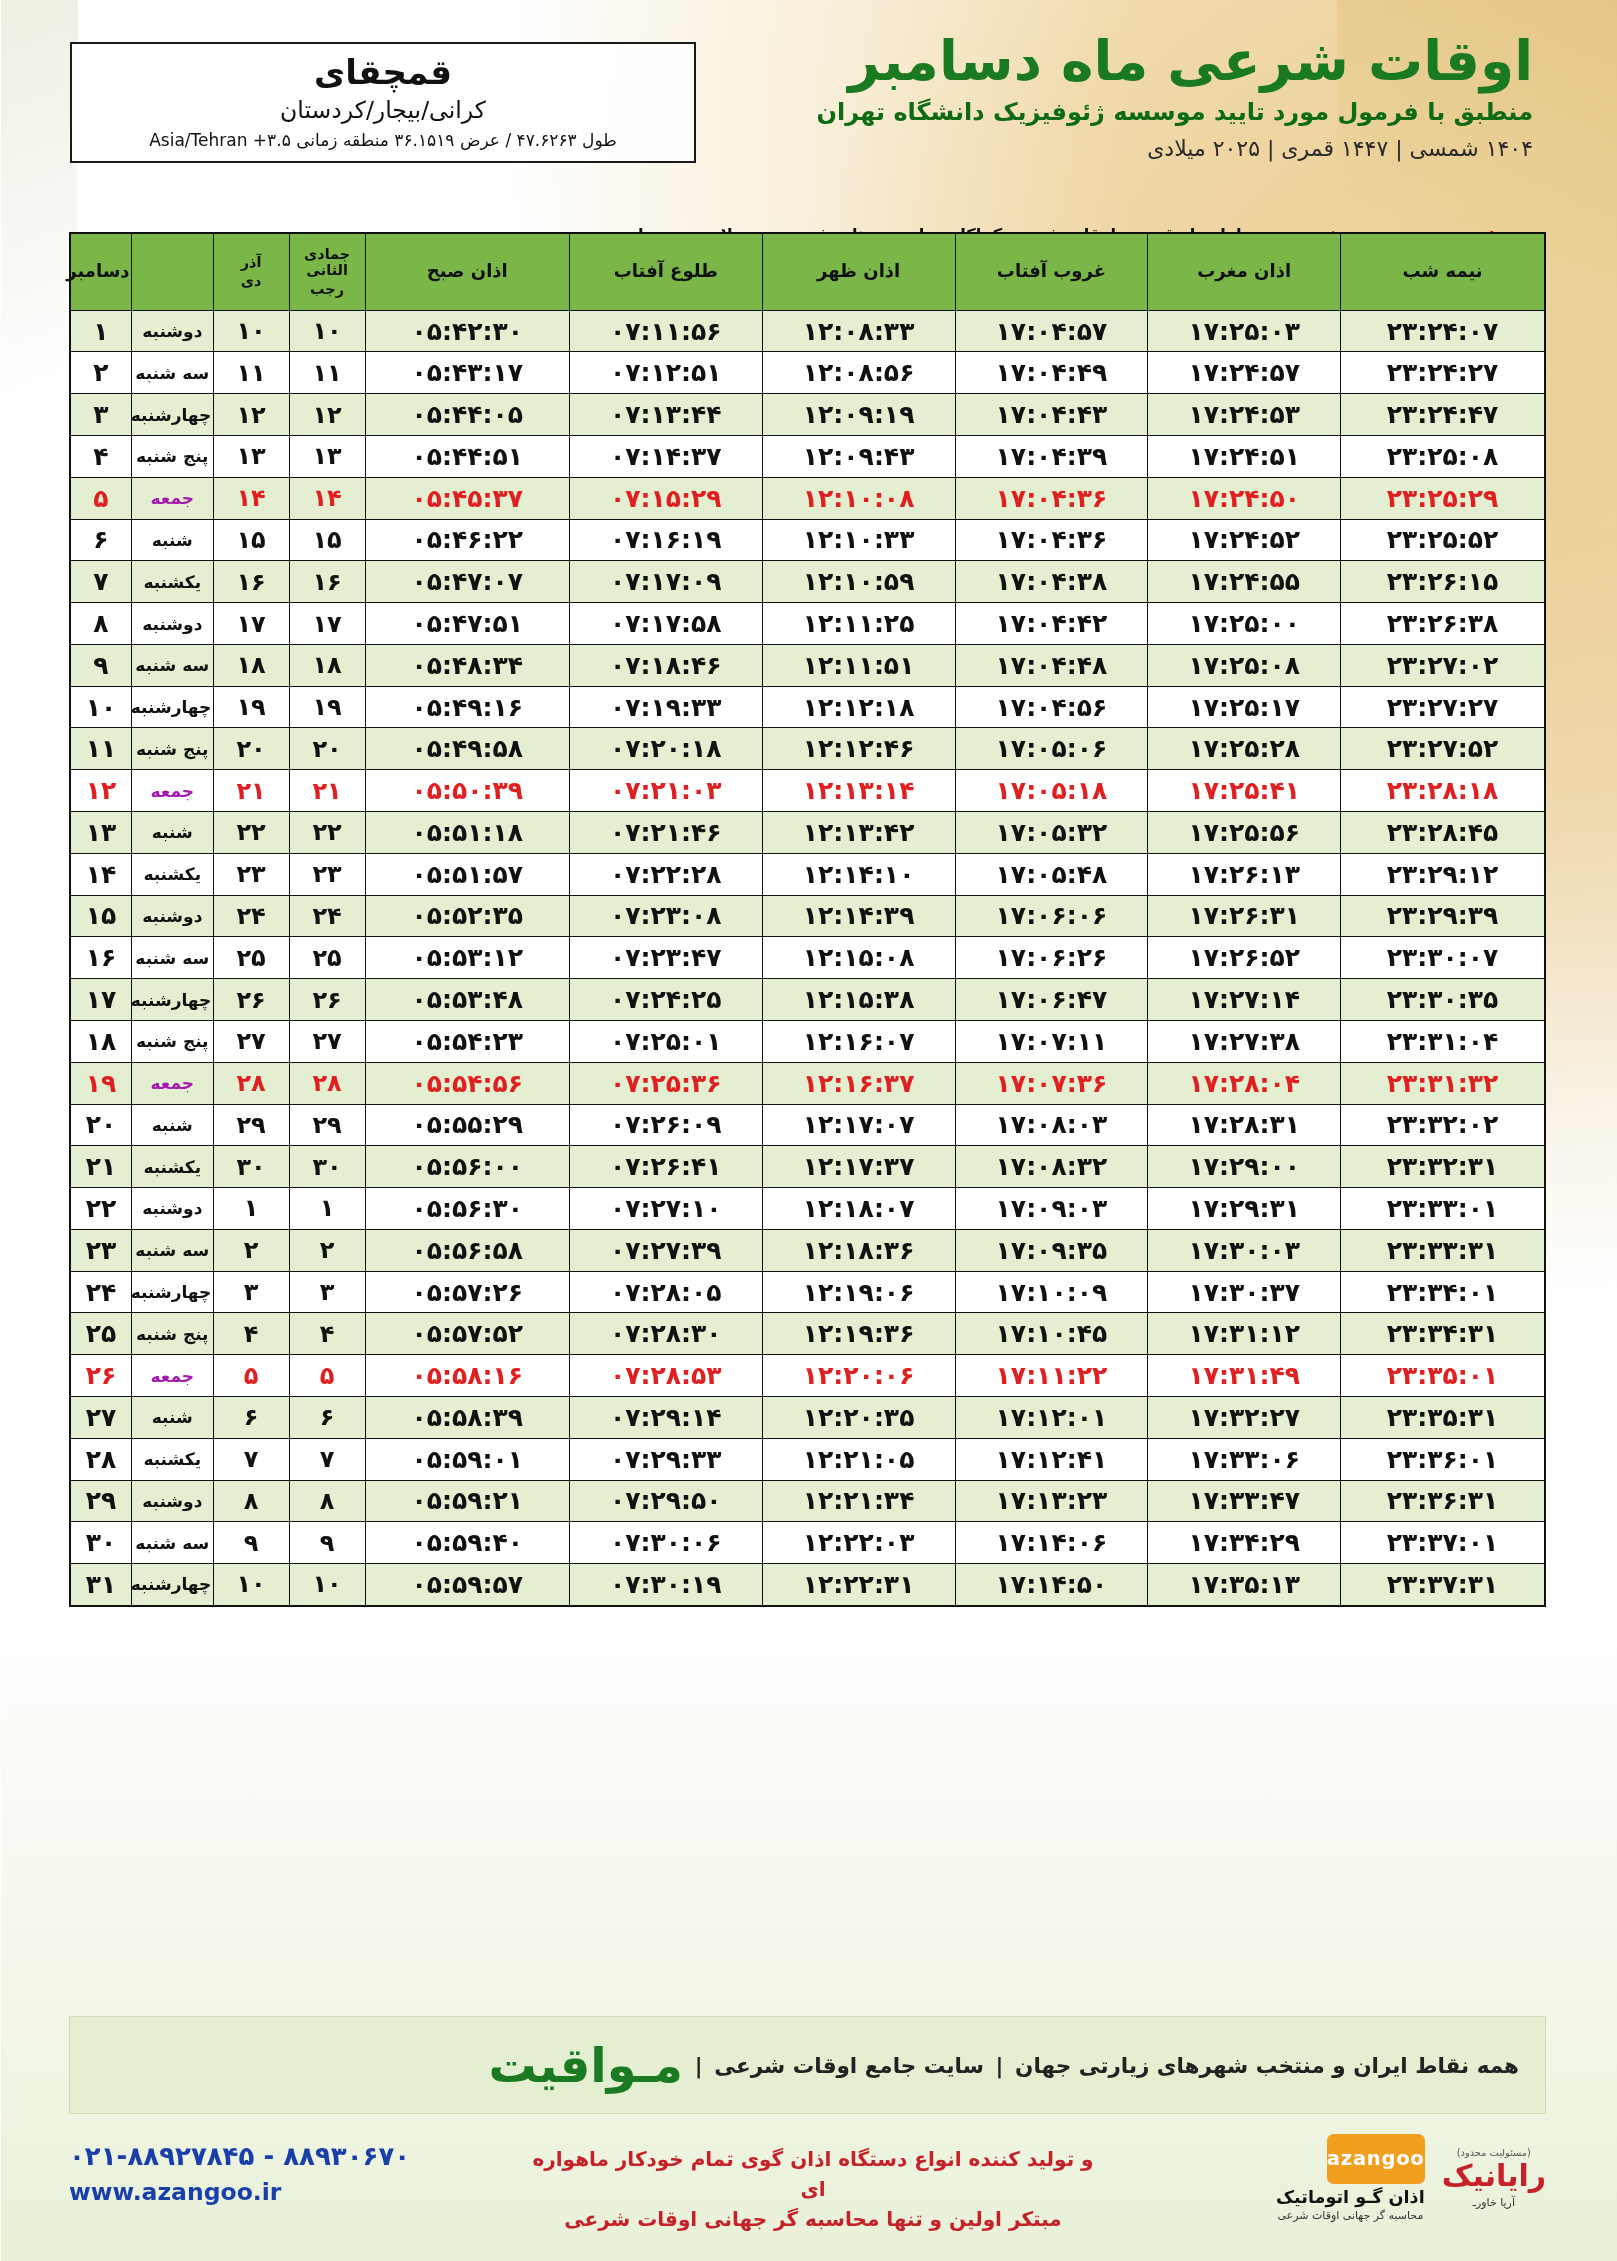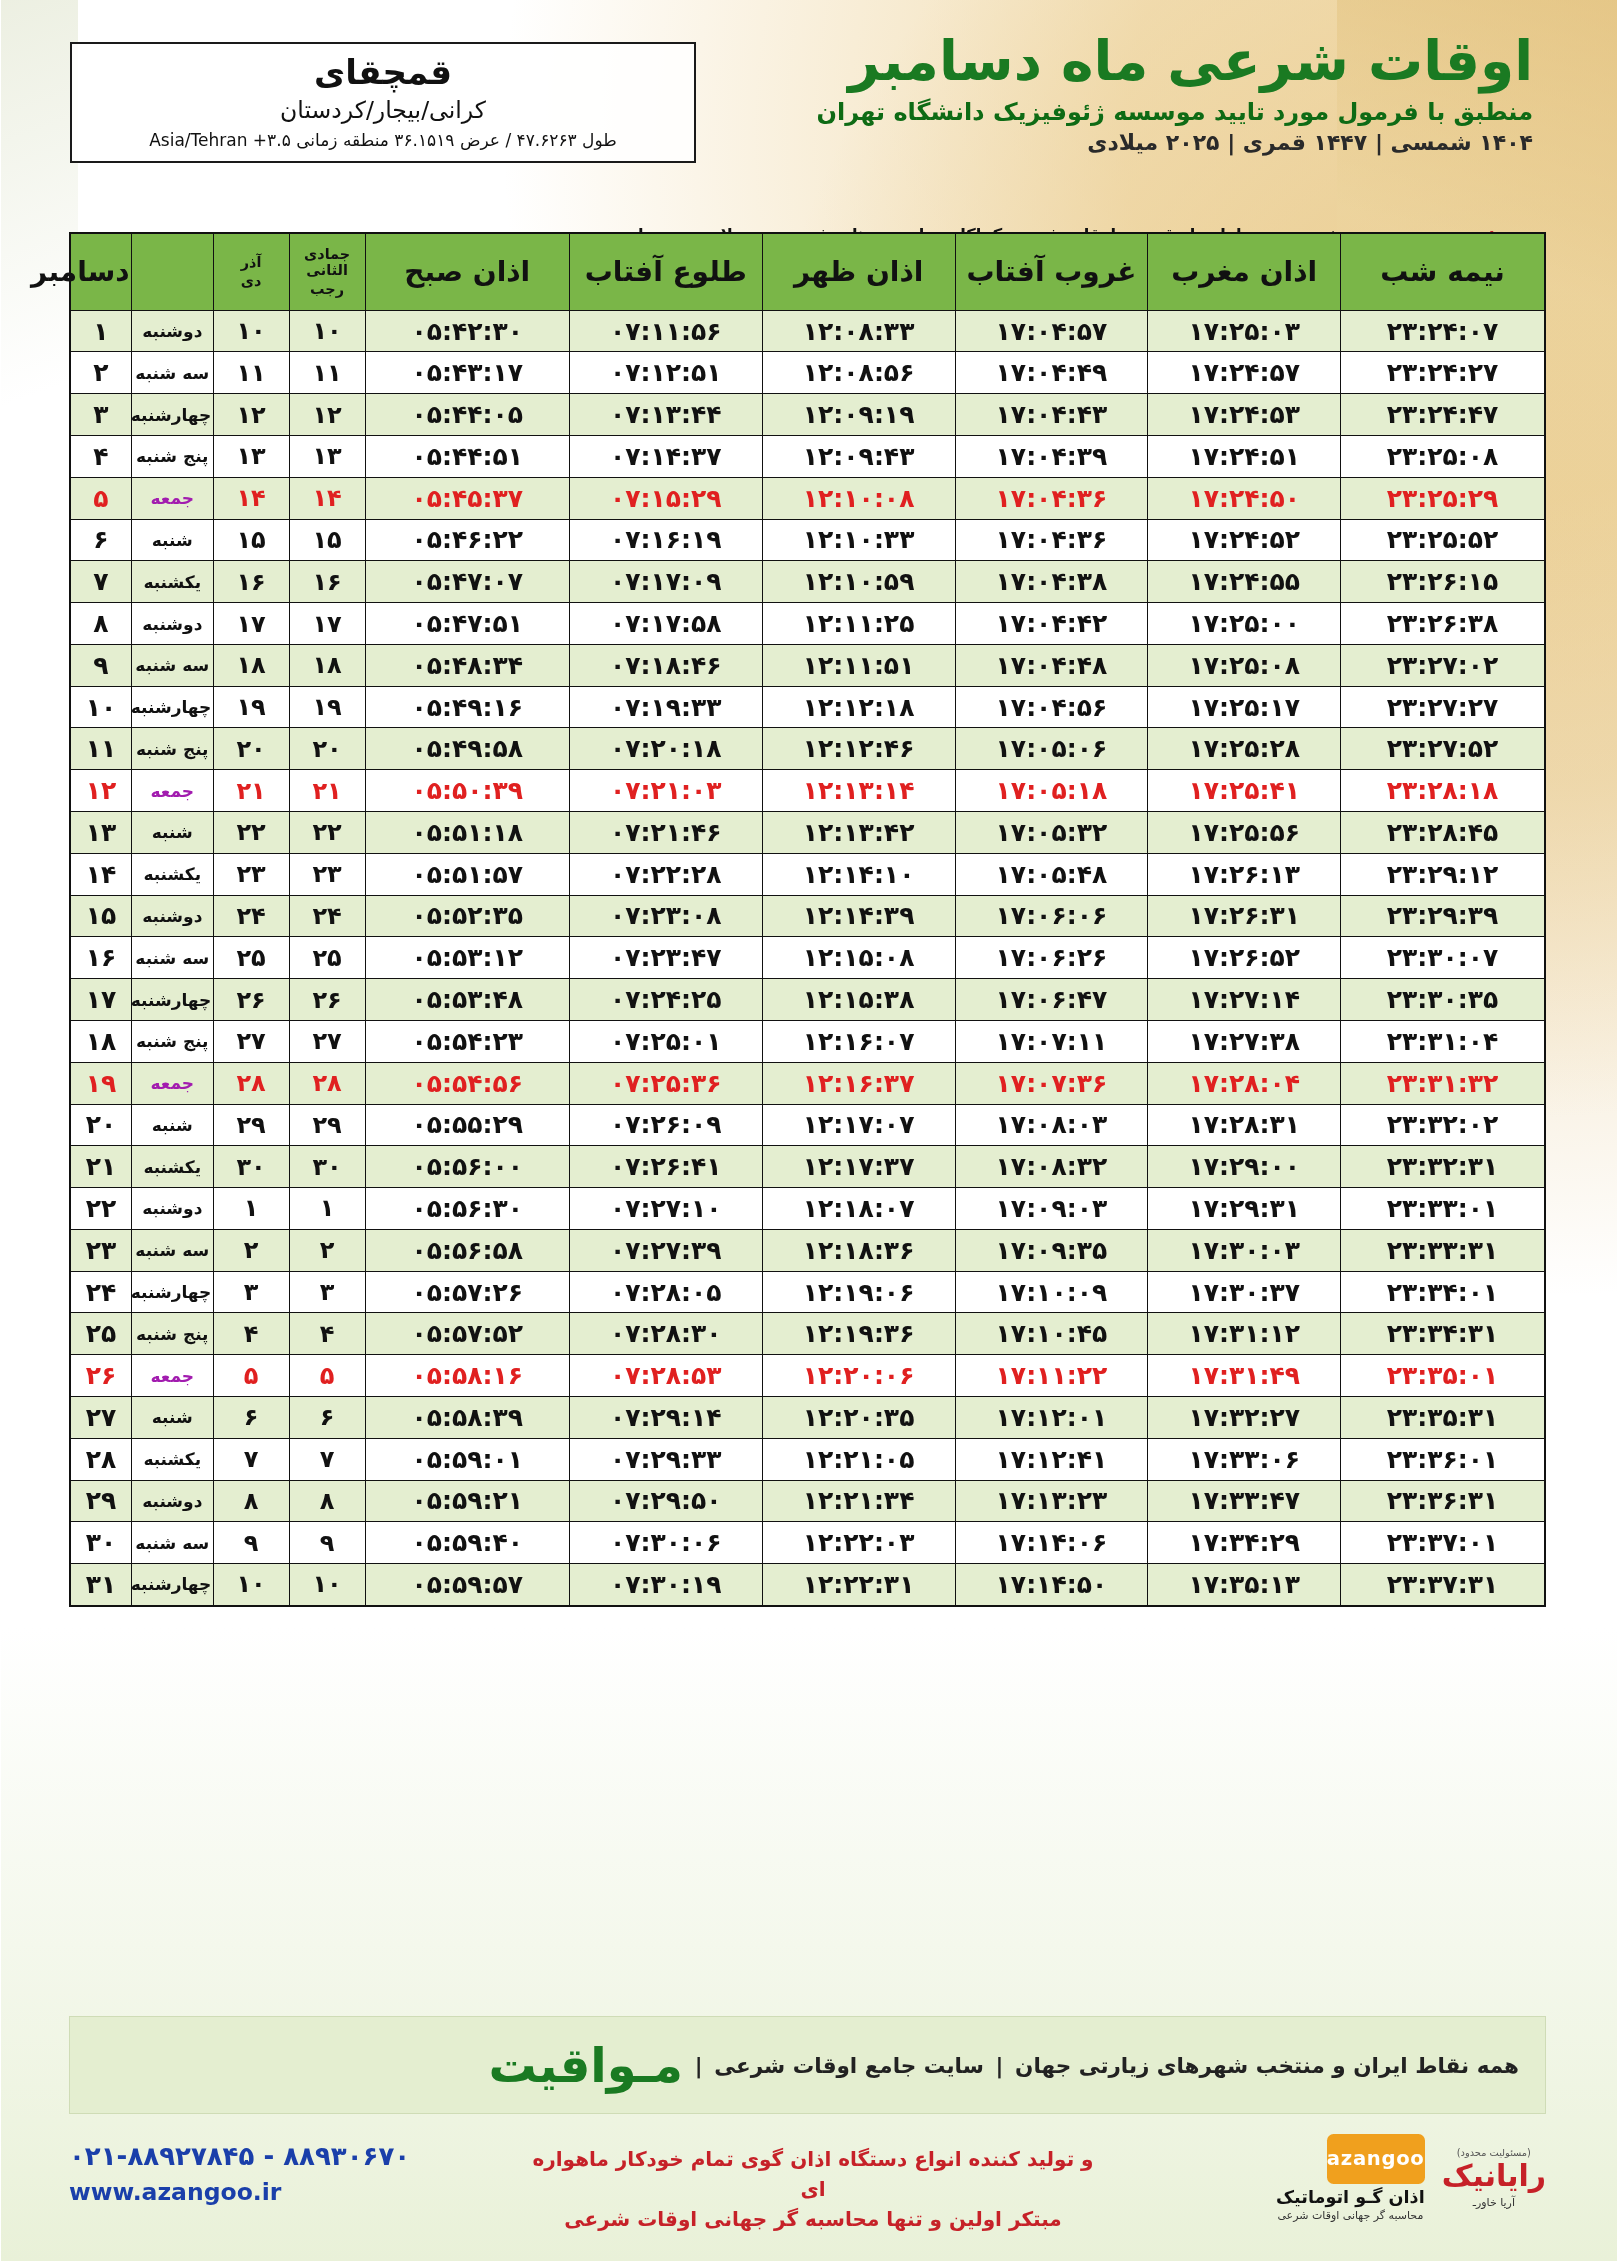--- a/index.html
+++ b/index.html
@@ -42,39 +42,39 @@
   .loc-geo { font-size:17px; color:#111; margin-top:6.5px; direction:ltr; unicode-bidi:plaintext; }
 
   .title-wrap { position:absolute; top:34px; right:85px; width:816px; text-align:right; }
   .title-main {
     font-size:55px; font-weight:bold; color:#1a7a22; line-height:1.0;
     letter-spacing:-0.7px;
   }
   .title-sub {
     font-size:24px; font-weight:bold; color:#0e6b15; margin-top:9px; line-height:1.2;
   }
-  .title-dates { font-size:22px; font-weight:bold; color:#2a2a2a; margin-top:3px; }
+  .title-dates { font-size:22px; font-weight:normal; color:#2a2a2a; margin-top:9px; }
 
   .note {
     position:absolute; top:202px; right:85px; left:72px;
     text-align:right; font-size:16.3px; color:#111; font-weight:bold;margin-top:23px;
   }
   .note .note-lead { color:#c62128; }
 
   
   .tbl-wrap { position:absolute; top:232px; left:69px; right:72px; }
   table.prayer {
     width:100%; border-collapse:collapse; table-layout:fixed;
     border:2px solid #111; background:#fff;
   }
   table.prayer th, table.prayer td {
     border:1.3px solid #111; text-align:center; color:#111;
   }
   thead th {
-    background:#7ab648; color:#ffffff; font-size:28px; font-weight:bold;
+    background:#7ab648; color:#ffffff; font-size:18px; font-weight:bold;
     padding:11.7px 1.3px; line-height:1.15;
   }
   thead th.small { font-size:15px; }
   thead th .stack-top { display:block; font-size:14.4px; }
   thead th .stack-row { display:block; font-size:14.4px; margin-top:2.6px; }
   tbody td { font-size:25px; padding:5.9px 1.3px; font-weight:bold; }
   tbody tr:nth-child(odd) td { background:#e4eed0; }
   tbody tr:nth-child(even) td { background:#ffffff; }
   td.dayname { font-size:17px; font-weight:bold; }
   td.hnum, td.snum { font-size:24px; }

